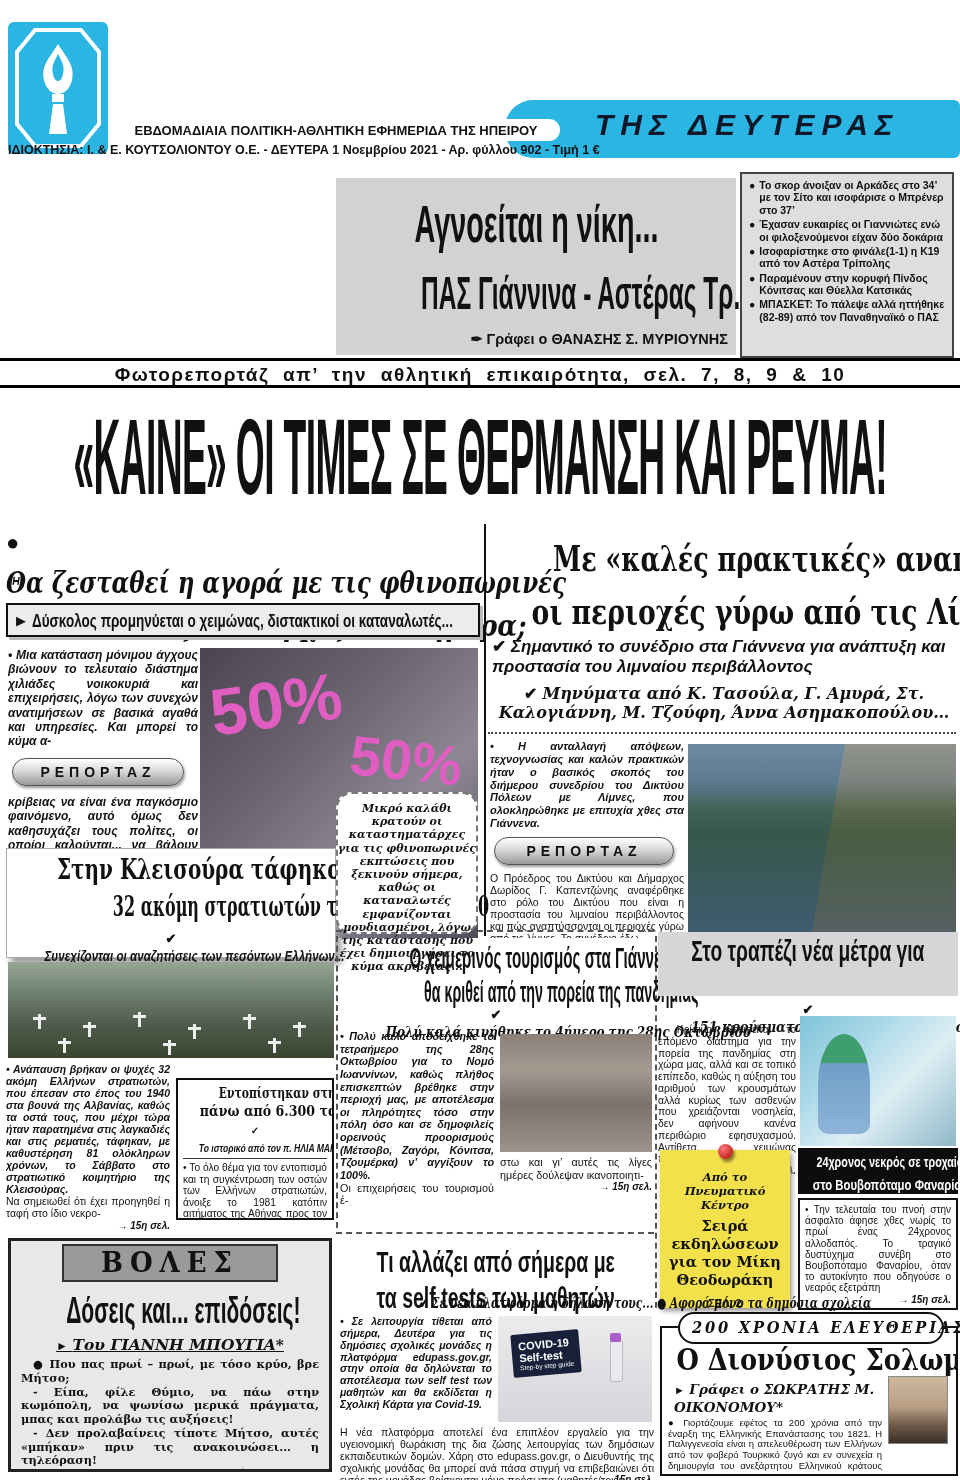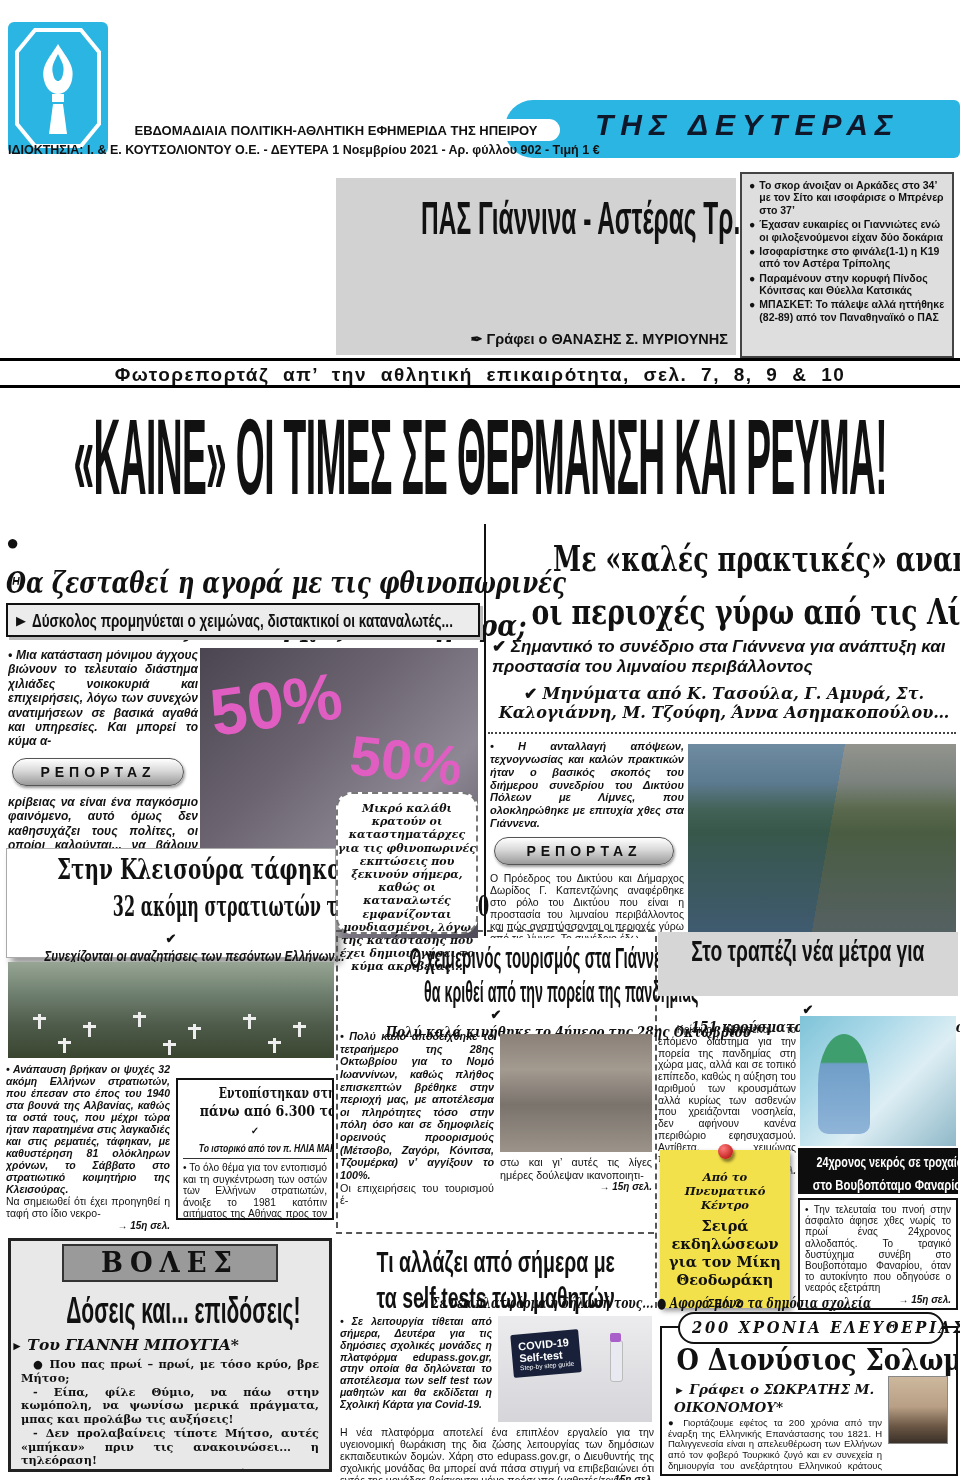--- a/index.html
+++ b/index.html
@@ -89,20 +89,23 @@
       <rect x="44" y="72" width="12" height="8" fill="#fff"></rect>
       <polygon points="45,82 55,82 59,112 41,112" fill="#fff"></polygon>
     </svg>
   </div>
   <div class="abs subbar" style="left:112px;top:119px;width:448px;height:22px;z-index:2;">
     <span>ΕΒΔΟΜΑΔΙΑΙΑ ΠΟΛΙΤΙΚΗ-ΑΘΛΗΤΙΚΗ ΕΦΗΜΕΡΙΔΑ ΤΗΣ ΗΠΕΙΡΟΥ</span>
   </div>
   <div class="abs" style="left:8px;top:143px;width:600px;font-weight:bold;font-size:12.5px;">ΙΔΙΟΚΤΗΣΙΑ: Ι. &amp; Ε. ΚΟΥΤΣΟΛΙΟΝΤΟΥ Ο.Ε. - ΔΕΥΤΕΡΑ 1 Νοεμβρίου 2021 - Αρ. φύλλου 902 - Τιμή 1 €</div>
 
   <div class="abs sp-mid" style="left:336px;top:178px;width:400px;height:177px;text-align:center;">
+    <div style="margin-top:8px;line-height:58px;">
+      <span class="cx" style="font-weight:bold;font-size:40px;transform:scale(0.72,1.3);">Αγνοείται η νίκη...</span>
+    </div>
     <div style="line-height:62px;">
       <span class="cx" style="font-weight:bold;font-size:36px;transform:scale(0.68,1.3);">ΠΑΣ Γιάννινα - Αστέρας Τρ. 1-1</span>
     </div>
     <div class="abs" style="right:8px;bottom:8px;font-weight:bold;font-size:14.5px;">
       <span>✒</span>
       <span>Γράφει ο ΘΑΝΑΣΗΣ Σ. ΜΥΡΙΟΥΝΗΣ</span>
     </div>
   </div>
   <div class="abs sp-bullets col" style="left:740px;top:172px;width:214px;height:186px;padding:5px 7px;box-sizing:border-box;">
     <div class="bl">
@@ -275,21 +278,21 @@
     <div style="text-align:right;" class="jump"><span class="jar">→</span> <span>15η σελ.</span></div>
   </div>
 
   <div class="abs volesbox col" style="left:8px;top:1238px;width:324px;height:234px;box-sizing:border-box;">
     <div class="volesband">
       <span class="cx serif" style="font-weight:bold;font-size:26px;letter-spacing:7px;transform:scale(1,1.1);">ΒΟΛΕΣ</span>
     </div>
     <div style="text-align:center;margin-top:4px;line-height:42px;">
       <span class="cx" style="font-weight:bold;font-size:31px;transform:scale(0.68,1.2);">Δόσεις και... επιδόσεις!</span>
     </div>
-    <div style="text-align:left;margin-top:2px;">
+    <div style="text-align:center;margin-top:2px;text-decoration:underline;">
       <span style="font-size:12px;">►</span>
       <span class="serif itb" style="font-size:15.5px;">Του ΓΙΑΝΝΗ ΜΠΟΥΓΙΑ*</span>
     </div>
     <div class="serif para" style="font-weight:bold;font-size:11.3px;line-height:1.22;margin:4px 10px;">
       <p style="margin:0;text-indent:12px;">● Που πας πρωί – πρωί, με τόσο κρύο, βρε Μήτσο;</p>
       <p style="margin:0;text-indent:12px;">- Είπα, φίλε Θύμιο, να πάω στην κωμόπολη, να ψωνίσω μερικά πράγματα, μπας και προλάβω τις αυξήσεις!</p>
       <p style="margin:0;text-indent:12px;">- Δεν προλαβαίνεις τίποτε Μήτσο, αυτές «μπήκαν» πριν τις ανακοινώσει... η τηλεόραση!</p>
       <p style="margin:0;text-indent:12px;">- Κι εγώ στην κωμόπολη πηγαίνω, έλα να πάμε με... ένα Ντάτσουν, να γλιτώσεις τη βενζίνη!</p>
 
     </div>

